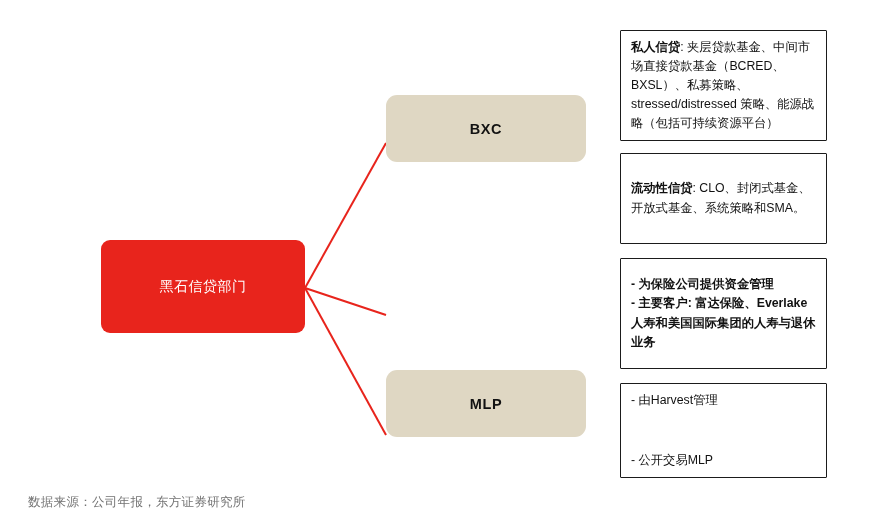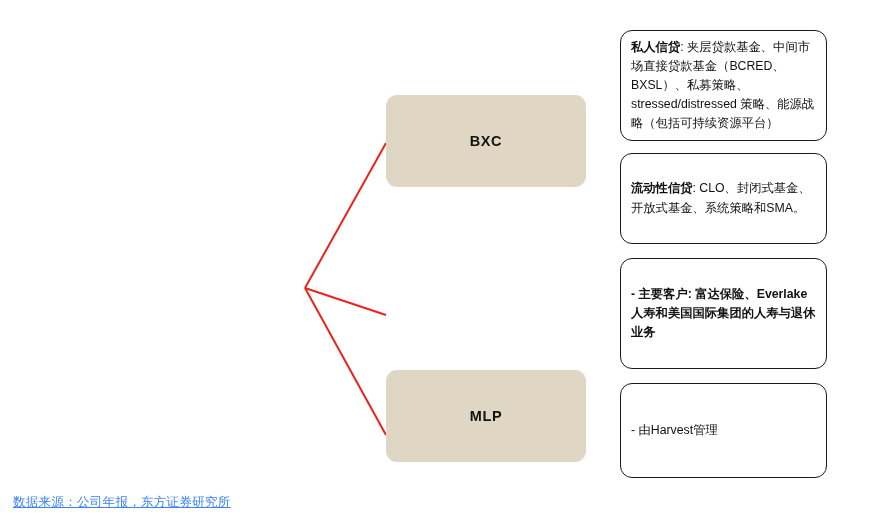--- a/index.html
+++ b/index.html
@@ -47,21 +47,21 @@
     line-height: 1.4;
     letter-spacing: 0.5px;
     white-space: nowrap;
   }
 
   
   .branch-node {
     position: absolute;
     left: 386px;
     width: 200px;
-    height: 92px;
+    height: 67px;
     background: #dfd7c3;
     border-radius: 11px;
     display: flex;
     align-items: center;
     justify-content: center;
   }
   .branch-node.n0 { top: 95px; }
   .branch-node.n1 { top: 260px; }
   .branch-node.n2 { top: 370px; }
   .branch-label {
@@ -70,21 +70,21 @@
     font-weight: bold;
     letter-spacing: 0.6px;
   }
 
   
   .desc-box {
     position: absolute;
     left: 620px;
     width: 207px;
     border: 1.4px solid #1b1b1b;
-    border-radius: 12px;
+    border-radius: 1px;
     box-sizing: border-box;
     background: #ffffff;
     display: flex;
     flex-direction: column;
     justify-content: center;
     padding: 4px 9px 4px 10px;
   }
   .desc-box.d0 { top: 30px;  height: 111px; }
   .desc-box.d1 { top: 153px; height: 91px;  }
   .desc-box.d2 { top: 258px; height: 111px; }
@@ -100,40 +100,42 @@
   }
   .desc-para + .desc-para { }
   .desc-para.bold { font-weight: bold; }
   .lead {
     font-weight: bold;
   }
 
   
   .source-note {
     position: absolute;
-    left: 13px;
+    left: 28px;
     top: 494px;
     font-size: 12.5px;
-    color: #3b82f6;
+    color: #737373;
     letter-spacing: 0.3px;
     white-space: nowrap;
-    text-decoration: underline;
   }
 </style>
 </head>
 <body>
 
 <div id="canvas">
 
   <svg id="connectors" viewBox="0 0 895 524" xmlns="http://www.w3.org/2000/svg">
     <line x1="305" y1="288" x2="386" y2="143" stroke="#e8241c" stroke-width="2"></line>
     <line x1="305" y1="288" x2="386" y2="315" stroke="#e8241c" stroke-width="2"></line>
     <line x1="305" y1="288" x2="386" y2="435" stroke="#e8241c" stroke-width="2"></line>
   </svg>
 
+  <div class="root-node">
+    <span class="root-label">黑石信贷部门</span>
+  </div>
 
   <div class="branch-node n0">
     <span class="branch-label">BXC</span>
   </div>
   <div class="branch-node n2">
     <span class="branch-label">MLP</span>
   </div>
 
   <div class="desc-box d0">
     <p class="desc-para">
@@ -142,25 +144,31 @@
   </div>
 
   <div class="desc-box d1">
     <p class="desc-para">
       <span class="lead">流动性信贷</span><span>: </span><span>CLO、封闭式基金、开放式基金、系统策略和SMA。</span>
     </p>
   </div>
 
   <div class="desc-box d2">
     <p class="desc-para bold">
+      <span>- 为保险公司提供资金管理</span>
+    </p>
+    <p class="desc-para bold">
       <span>- 主要客户: 富达保险、Everlake人寿和美国国际集团的人寿与退休业务</span>
     </p>
   </div>
 
   <div class="desc-box d3">
     <p class="desc-para">
       <span>- 由Harvest管理</span>
     </p>
+    <p class="desc-para">
+      <span>- 公开交易MLP</span>
+    </p>
   </div>
 
   <div class="source-note">数据来源：公司年报，东方证券研究所</div>
 
 </div>
 
 </body></html>

